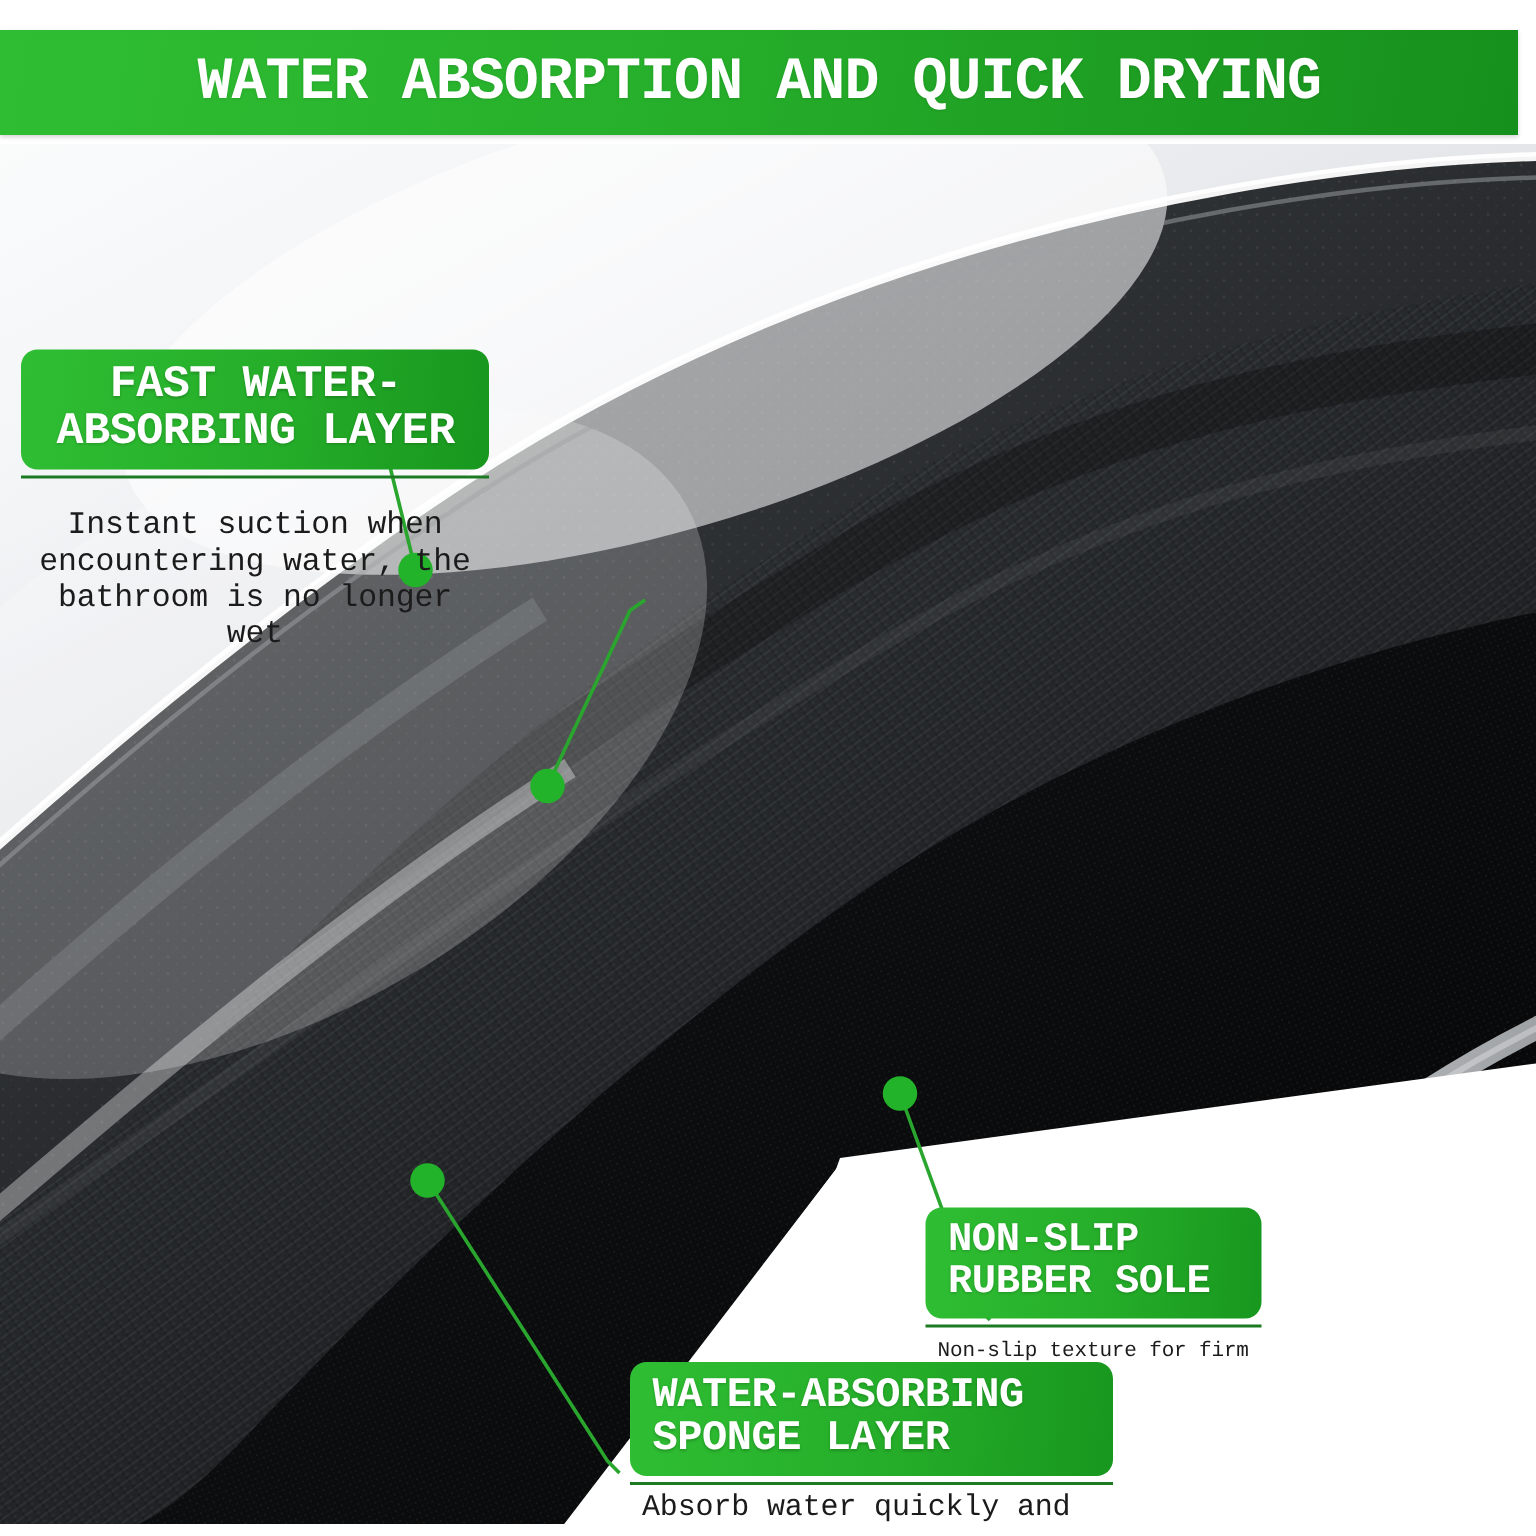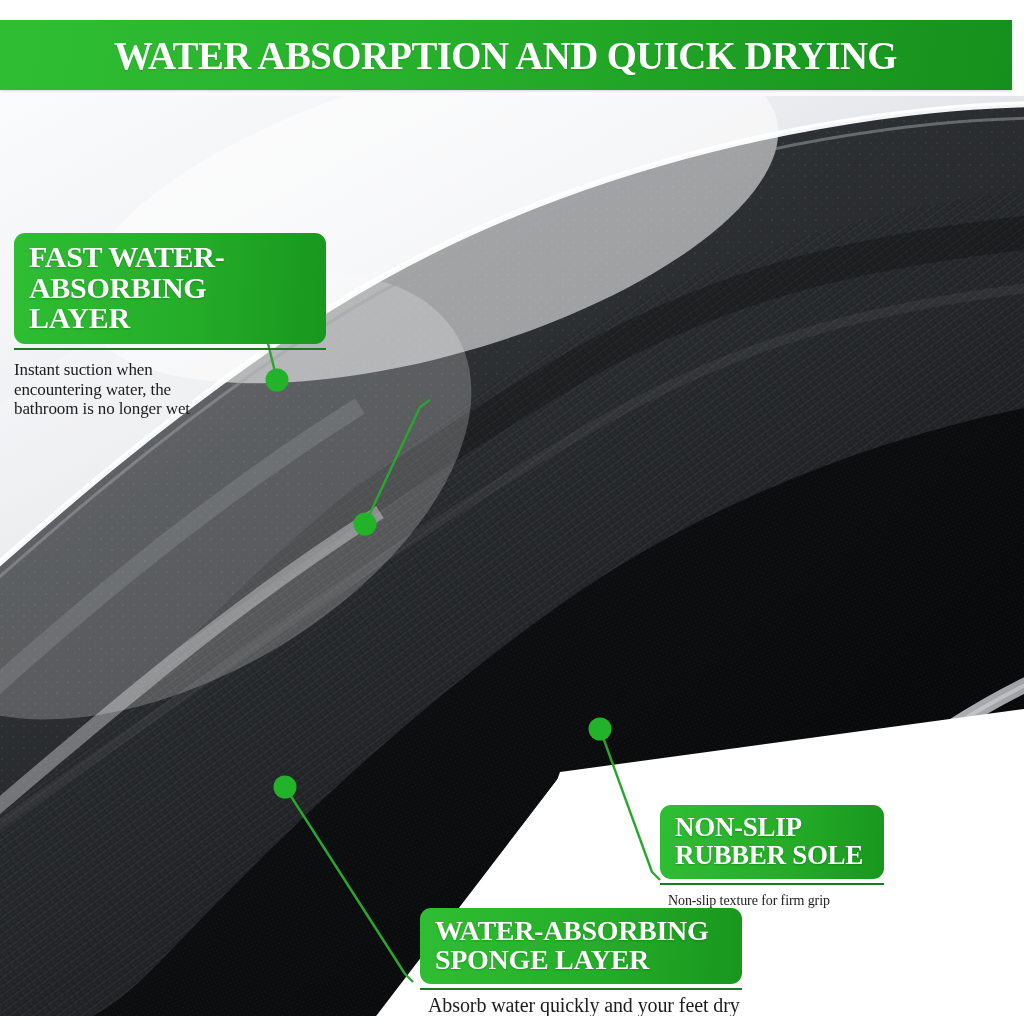--- a/index.html
+++ b/index.html
@@ -7,21 +7,21 @@
     margin: 0;
     padding: 0;
     background: #ffffff;
   }
   #stage {
     position: relative;
     width: 1024px;
     height: 1016px;
     overflow: hidden;
     background: #ffffff;
-    font-family: Liberation Serif, serif;
+    font-family: Liberation Mono, monospace;
   }
 
   
   #product-photo {
     position: absolute;
     left: 0;
     top: 96px;
     width: 1024px;
     height: 928px;
     overflow: hidden;
@@ -67,36 +67,36 @@
     display: inline-block;
     white-space: pre-line;
     letter-spacing: -0.3px;
   }
   .chip-rule {
     height: 2px;
     background: #1b7a22;
     margin-top: 4px;
   }
   .desc {
-    font-size: 17px;
+    font-size: 21px;
     line-height: 1.16;
     letter-spacing: -0.1px;
     white-space: pre-line;
-    margin-top: 10px;
+    margin-top: 20px;
   }
   .desc.on-light { color: #1b1b1b; }
   .desc.on-dark  { color: #ffffff; text-shadow: 0 1px 3px rgba(0,0,0,0.55); }
 
   
-  #callout-fast   { left: 14px;  top: 233px; width: 312px; }
+  #callout-fast   { left: 14px;  top: 233px; width: 312px; text-align: center; }
   #callout-fast .chip   { font-size: 30px; width: 312px; }
   #callout-gaomi  { left: 423px; top: 325px; width: 423px; }
   #callout-gaomi .chip  { font-size: 26px; width: 423px; }
   #callout-gaomi .desc  { margin-top: 9px; margin-left: 16px; font-size: 18px; }
-  #callout-nonslip{ left: 660px; top: 805px; width: 224px; }
+  #callout-nonslip{ left: 617px; top: 805px; width: 224px; }
   #callout-nonslip .chip{ font-size: 27px; width: 224px; }
   #callout-nonslip .desc{ margin-top: 8px; margin-left: 8px; font-size: 14px; }
   #callout-sponge { left: 420px; top: 908px; width: 322px; }
   #callout-sponge .chip { font-size: 28px; width: 322px; }
   #callout-sponge .desc { margin-top: 4px; margin-left: 8px; font-size: 20px; }
 
   
   #leaders {
     position: absolute;
     left: 0; top: 0;

